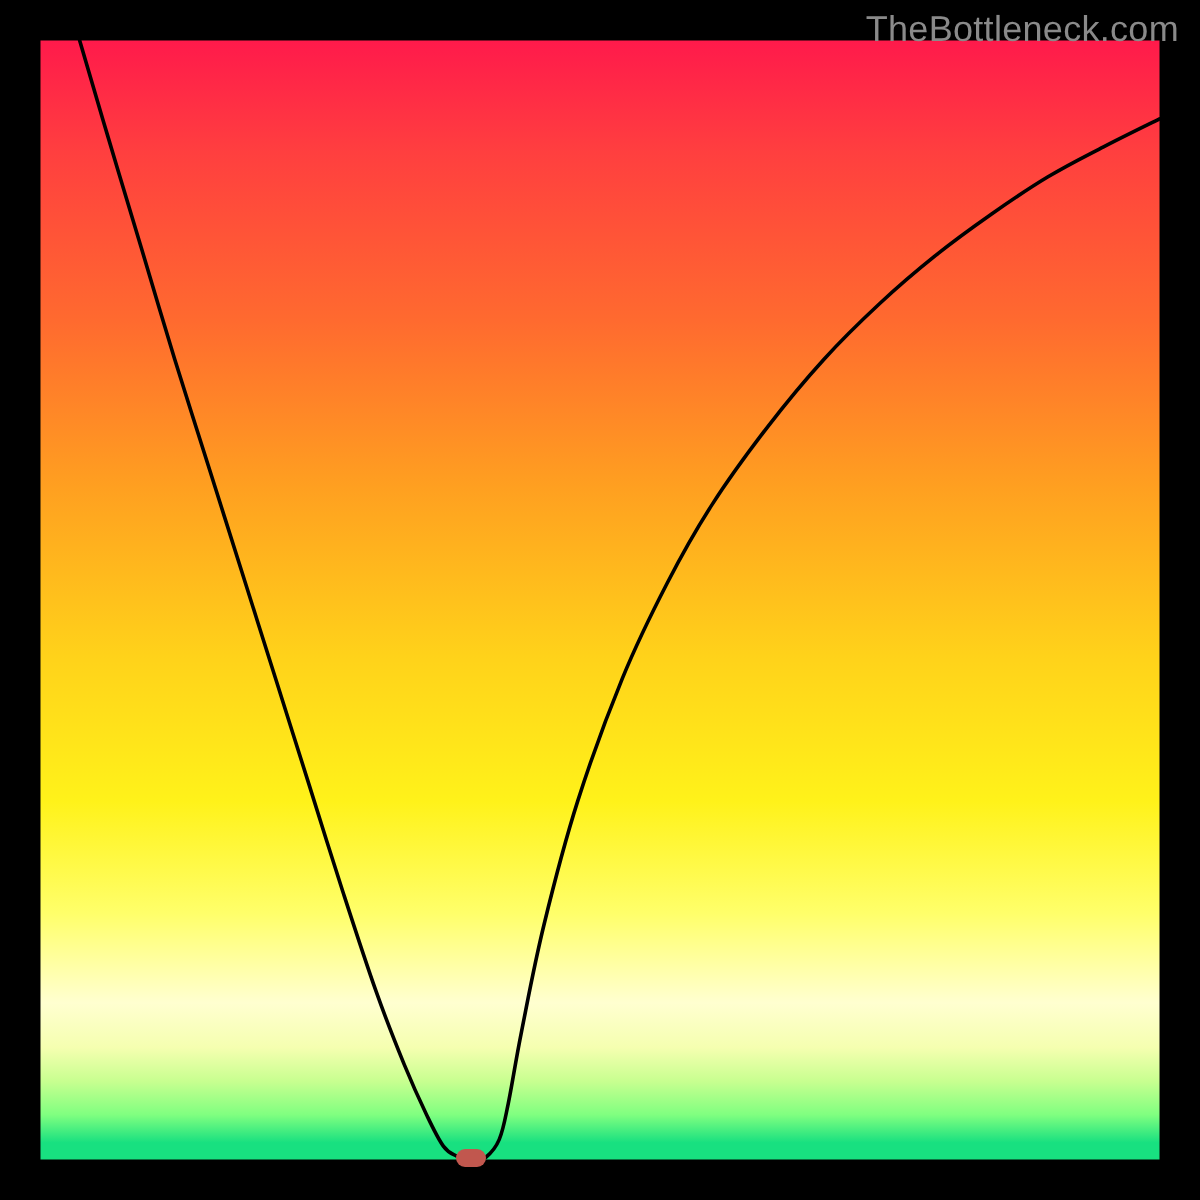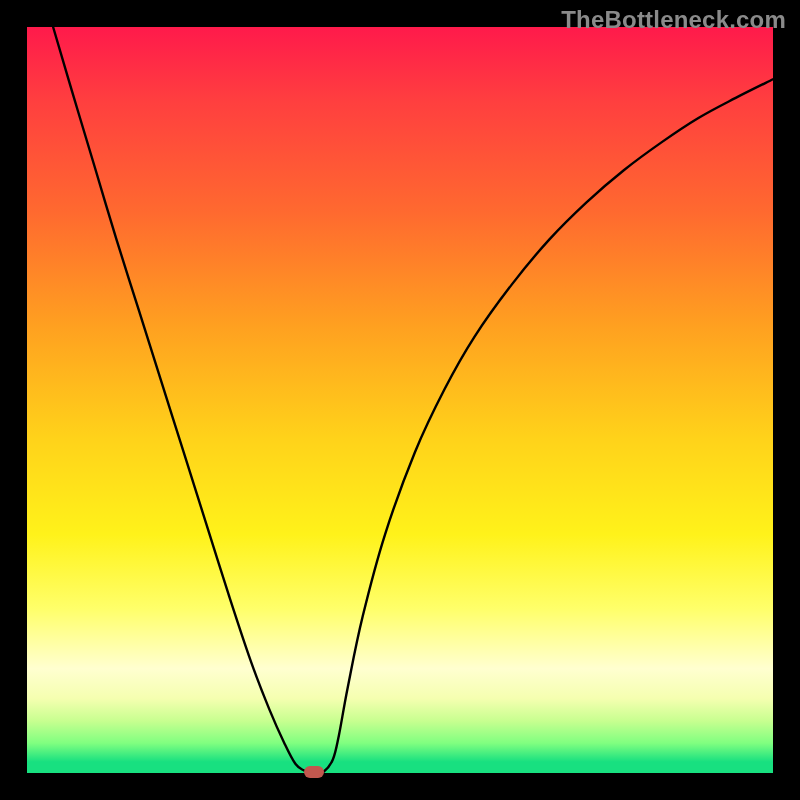--- a/index.html
+++ b/index.html
@@ -15,21 +15,21 @@
     width: 800px;
     height: 800px;
     background: #000;
   }
   .watermark {
     position: absolute;
     top: 6px;
     right: 14px;
     font-family: Arial, Helvetica, sans-serif;
     font-size: 24px;
-    font-weight: 700;
+    font-weight: 400;
     color: #8a8a8a;
     letter-spacing: 0.2px;
     z-index: 5;
   }
   .plot-area {
     position: absolute;
     left: 27px;
     top: 27px;
     width: 746px;
     height: 746px;

